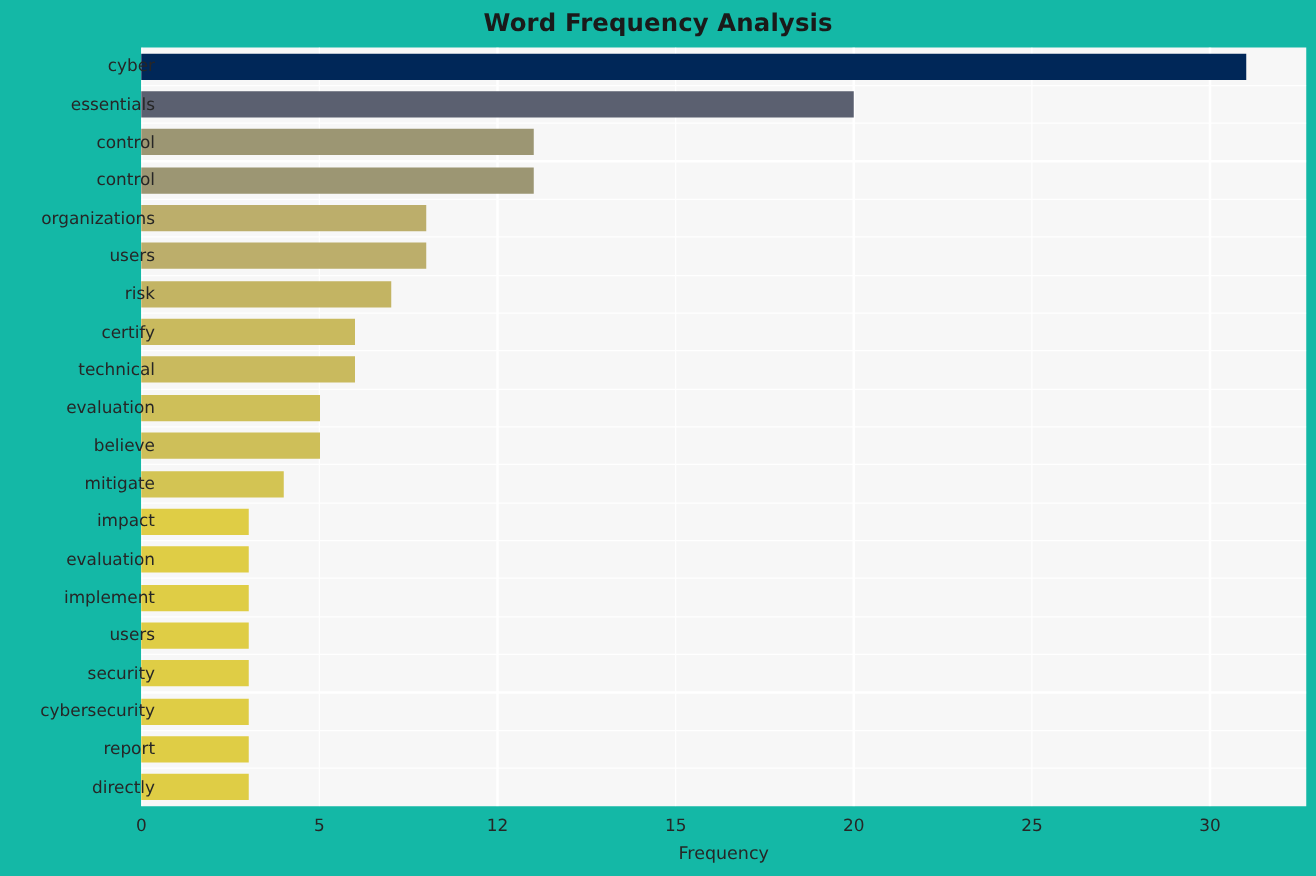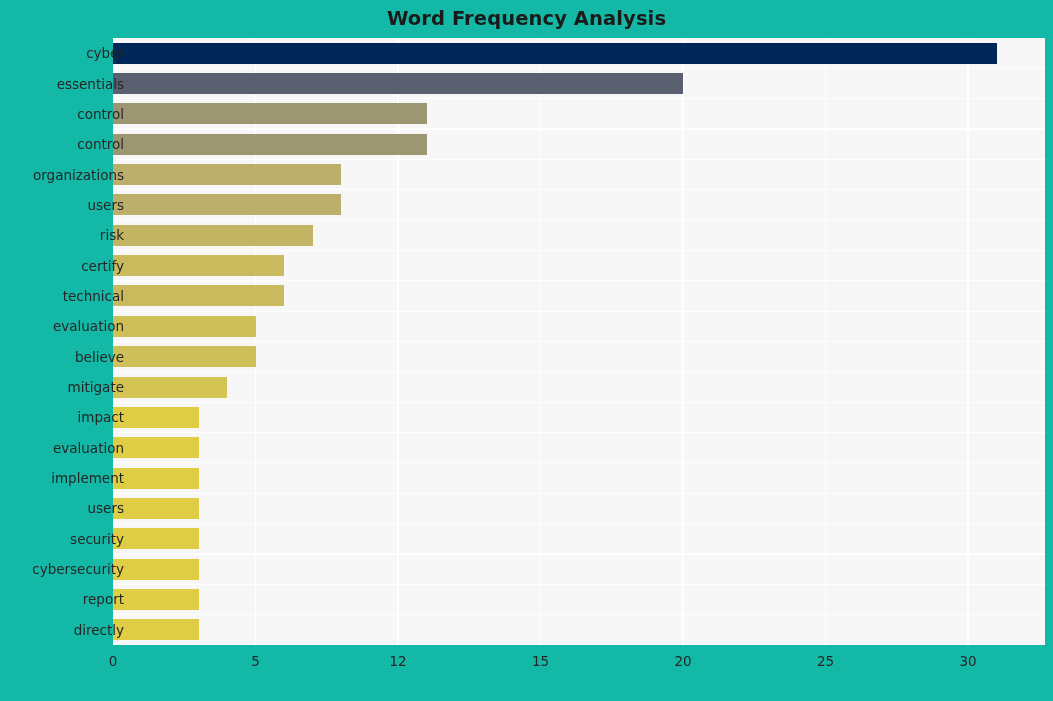--- a/index.html
+++ b/index.html
@@ -201,14 +201,15 @@
   <div class="xlabels-layer" id="xlabels-layer">
       <div class="xlabel" style="left: 113px;">0</div>
       <div class="xlabel" style="left: 255.508px;">5</div>
       <div class="xlabel" style="left: 398.015px;">12</div>
       <div class="xlabel" style="left: 540.523px;">15</div>
       <div class="xlabel" style="left: 683.031px;">20</div>
       <div class="xlabel" style="left: 825.538px;">25</div>
       <div class="xlabel" style="left: 968.046px;">30</div>
     </div>
 
+  <div class="axis-title-x">Frequency</div>
 
 </div>
 
 </body></html>

